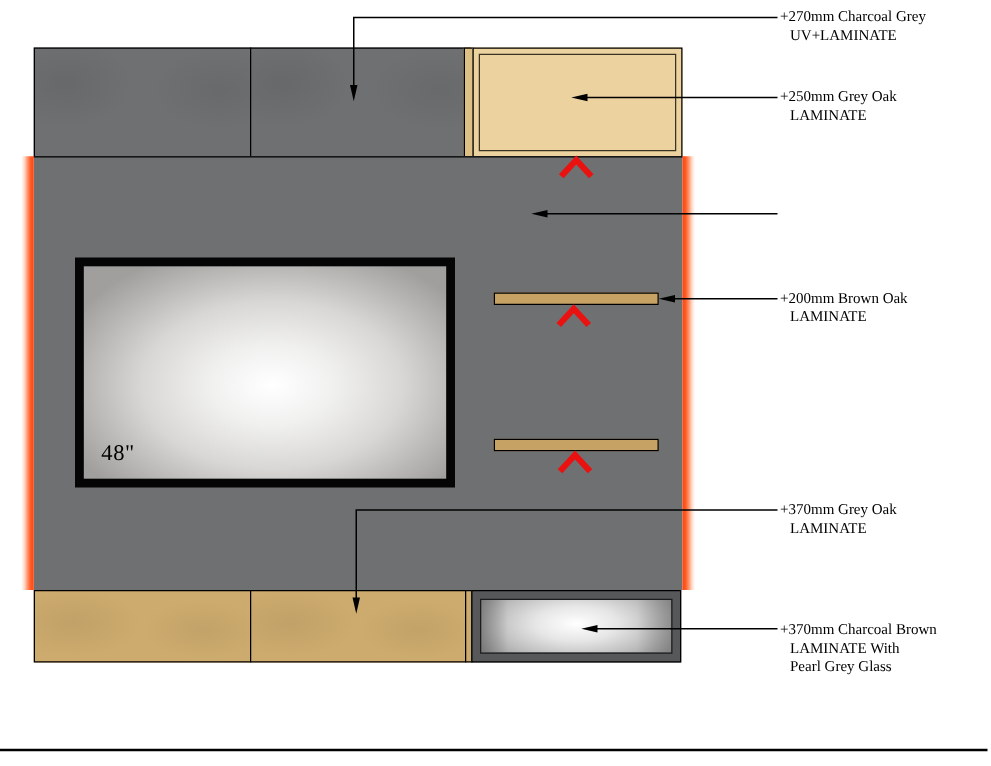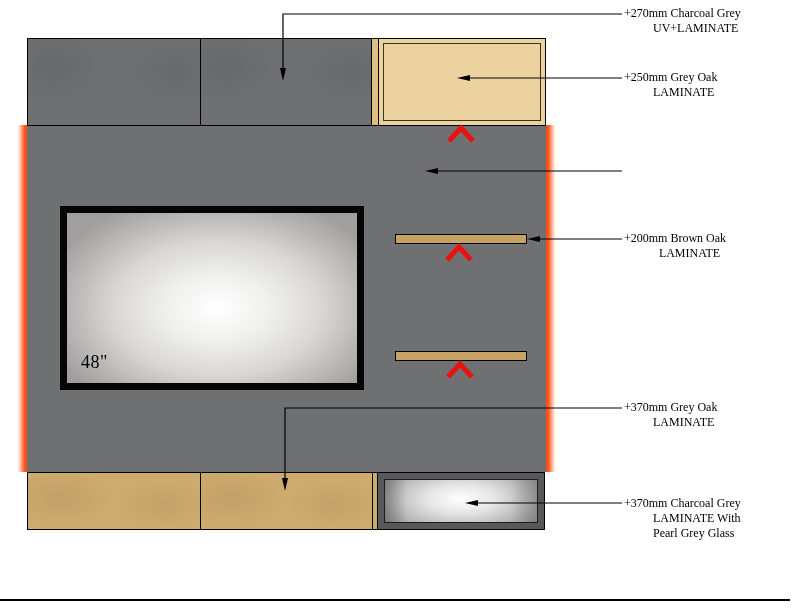--- a/index.html
+++ b/index.html
@@ -42,21 +42,21 @@
   .glass-pane{position:absolute;left:6px;top:6px;right:6px;bottom:6px;border:1px solid #1d1d1d;
       background:
       linear-gradient(90deg, rgba(80,80,80,.45) 0%, rgba(120,120,120,0) 14%, rgba(120,120,120,0) 82%, rgba(95,95,95,.4) 100%),
       radial-gradient(ellipse 62% 95% at 50% 45%, #ffffff 0%, #e6e6e6 35%, #bcbcbc 70%, #949494 100%);}
 
   
   .floor-line{background:#000;}
 
   
   .callout{position:absolute;left:624px;font-size:12px;line-height:15px;white-space:nowrap;}
-  .callout .l2{padding-left:8px;display:block;margin-left:21px;}
+  .callout .l2{padding-left:8px;display:block;}
   .callout span{display:block;}
 
   svg.overlay{position:absolute;left:0;top:0;pointer-events:none;}
 </style>
 </head>
 <body>
 
 <div id="canvas">
 
   <div class="abs grey-panel grey-tex" style="left:27px;top:38px;width:174px;height:88px;"></div>
@@ -127,27 +127,27 @@
   <div class="callout" style="top:6px;">
     <span>+270mm Charcoal Grey</span>
     <span class="l2">UV+LAMINATE</span>
   </div>
   <div class="callout" style="top:70px;">
     <span>+250mm Grey Oak</span>
     <span class="l2">LAMINATE</span>
   </div>
   <div class="callout" style="top:164px;">
   </div>
-  <div class="callout" style="top:231px;text-align:center;">
+  <div class="callout" style="top:231px;">
     <span>+200mm Brown Oak</span>
     <span class="l2">LAMINATE</span>
   </div>
   <div class="callout" style="top:400px;">
     <span>+370mm Grey Oak</span>
     <span class="l2">LAMINATE</span>
   </div>
   <div class="callout" style="top:496px;">
-    <span>+370mm Charcoal Grey</span>
+    <span>+370mm Charcoal Brown</span>
     <span class="l2">LAMINATE With</span>
     <span class="l2">Pearl Grey Glass</span>
   </div>
 
 </div>
 
 </body></html>

